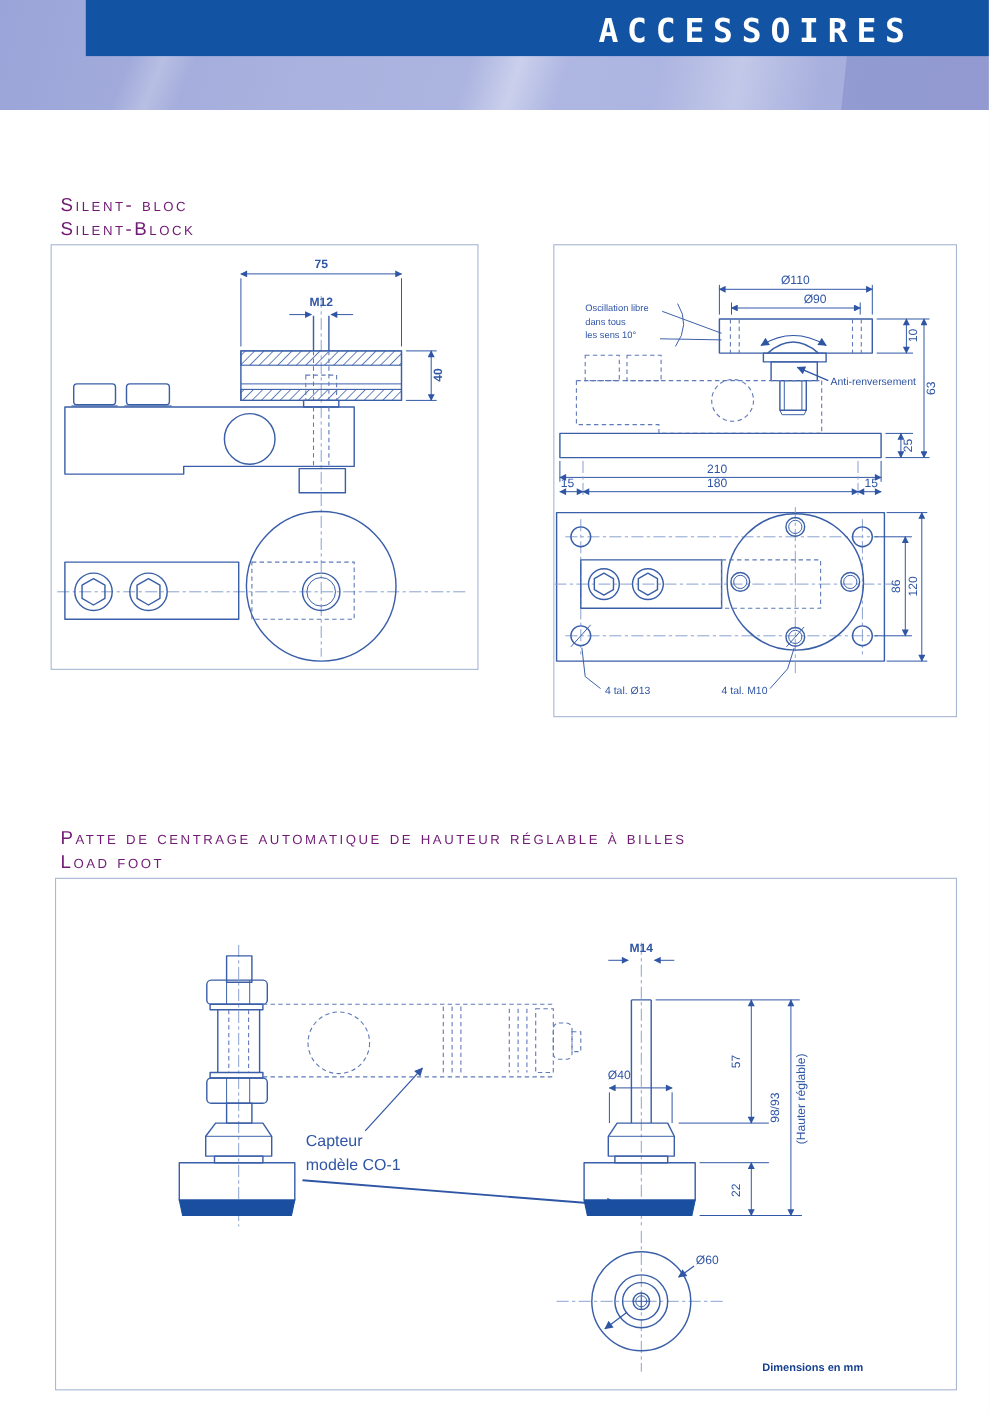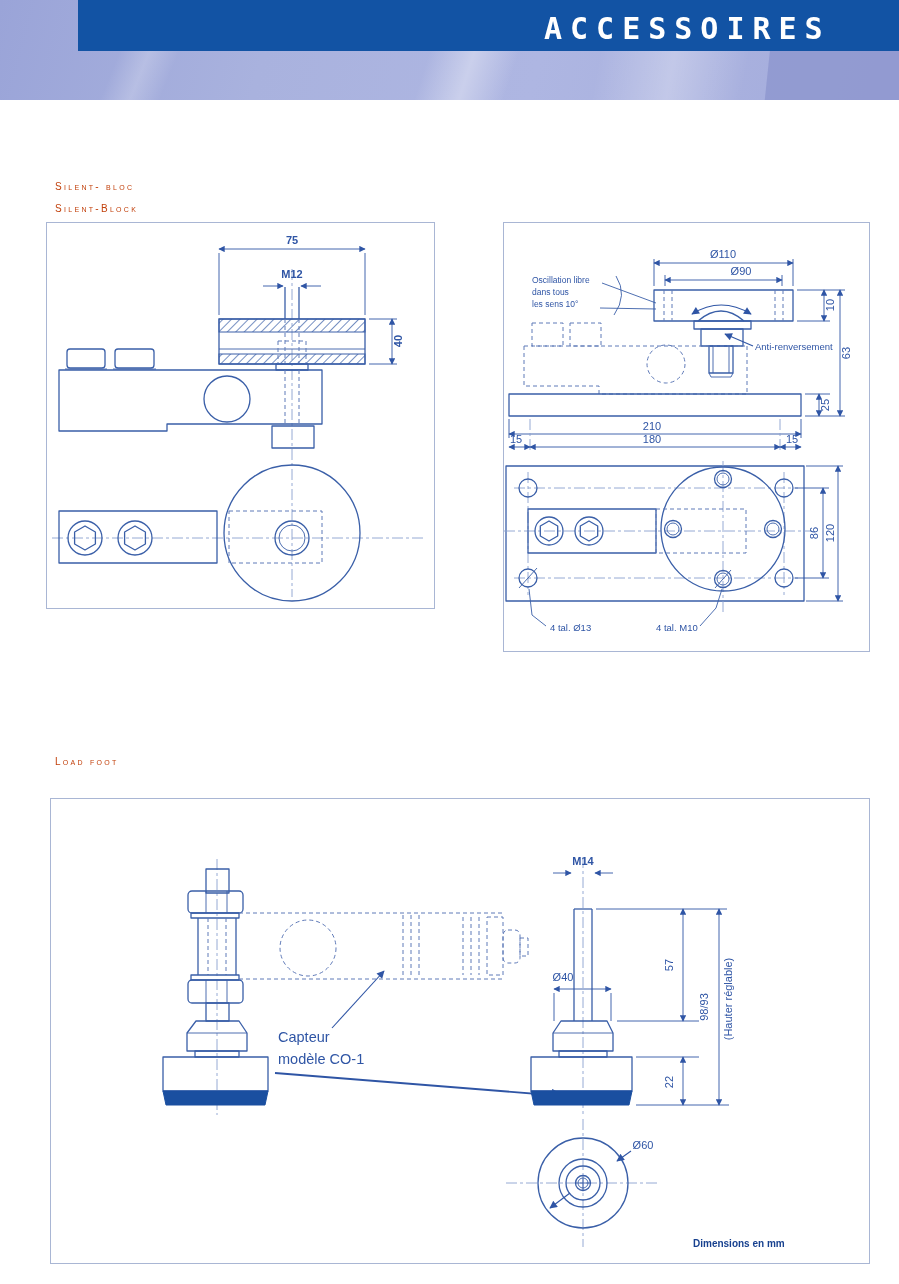--- a/index.html
+++ b/index.html
@@ -12,21 +12,21 @@
   .streak.s1{left:430px;width:90px;background:linear-gradient(90deg,rgba(255,255,255,0),rgba(255,255,255,.8),rgba(255,255,255,0));transform:skewX(-18deg);}
   .streak.s2{left:600px;width:150px;background:linear-gradient(90deg,rgba(255,255,255,0),rgba(255,255,255,.65),rgba(255,255,255,0));transform:skewX(-10deg);}
   .streak.s3{left:770px;width:140px;background:#8d96ce;opacity:.8;transform:skewX(-6deg);}
   .streak.s4{left:120px;width:60px;background:linear-gradient(90deg,rgba(255,255,255,0),rgba(255,255,255,.5),rgba(255,255,255,0));transform:skewX(-22deg);}
   .band{position:absolute;left:78px;top:0;width:821px;height:51px;background:#1253a4;}
   .product-code{position:absolute;left:22px;top:5px;color:#ffffff;
         font-family:"DejaVu Sans Mono",monospace;font-weight:bold;font-size:34px;letter-spacing:9px;}
   .doc-title{position:absolute;left:466px;top:11px;color:#ffffff;
         font-family:"DejaVu Sans Mono",monospace;font-weight:bold;font-size:30px;letter-spacing:8px;}
   
-  .sec-title{position:absolute;color:#c2410c;font-size:10px;letter-spacing:2.3px;
+  .sec-title{position:absolute;color:#701a75;font-size:17px;letter-spacing:2.3px;
         font-variant:small-caps;line-height:22px;white-space:nowrap;}
   .t-silent{left:55px;top:176px;}
   .t-tank{right:31px;top:176px;text-align:right;}
   .t-foot{left:55px;top:751px;}
   
   .panel{position:absolute;border:1px solid #a9b6d4;background:#ffffff;}
   .p-silent{left:46px;top:222px;width:387px;height:385px;}
   .p-tank{left:503px;top:222px;width:365px;height:428px;}
   .p-foot{left:50px;top:798px;width:818px;height:464px;}
   .panel svg{display:block;}
@@ -59,20 +59,21 @@
     <div class="band">
       <span class="doc-title">ACCESSOIRES</span>
     </div>
   </div>
 
   <div class="sec-title t-silent">
     <div>Silent- bloc</div>
     <div>Silent-Block</div>
   </div>
   <div class="sec-title t-foot">
+    <div>Patte de centrage automatique de hauteur réglable à billes</div>
     <div>Load foot</div>
   </div>
 
   <div class="panel p-silent">
     <svg width="385" height="383" viewBox="0 0 385 383">
       <defs>
         <marker id="arrS" viewBox="0 0 10 10" refX="9" refY="5" markerWidth="9" markerHeight="7" orient="auto-start-reverse">
           <path d="M0,0 L10,5 L0,10 z" fill="#2f55a5"></path>
         </marker>
         <pattern id="hatchS" patternUnits="userSpaceOnUse" width="6" height="6" patternTransform="rotate(45)">

